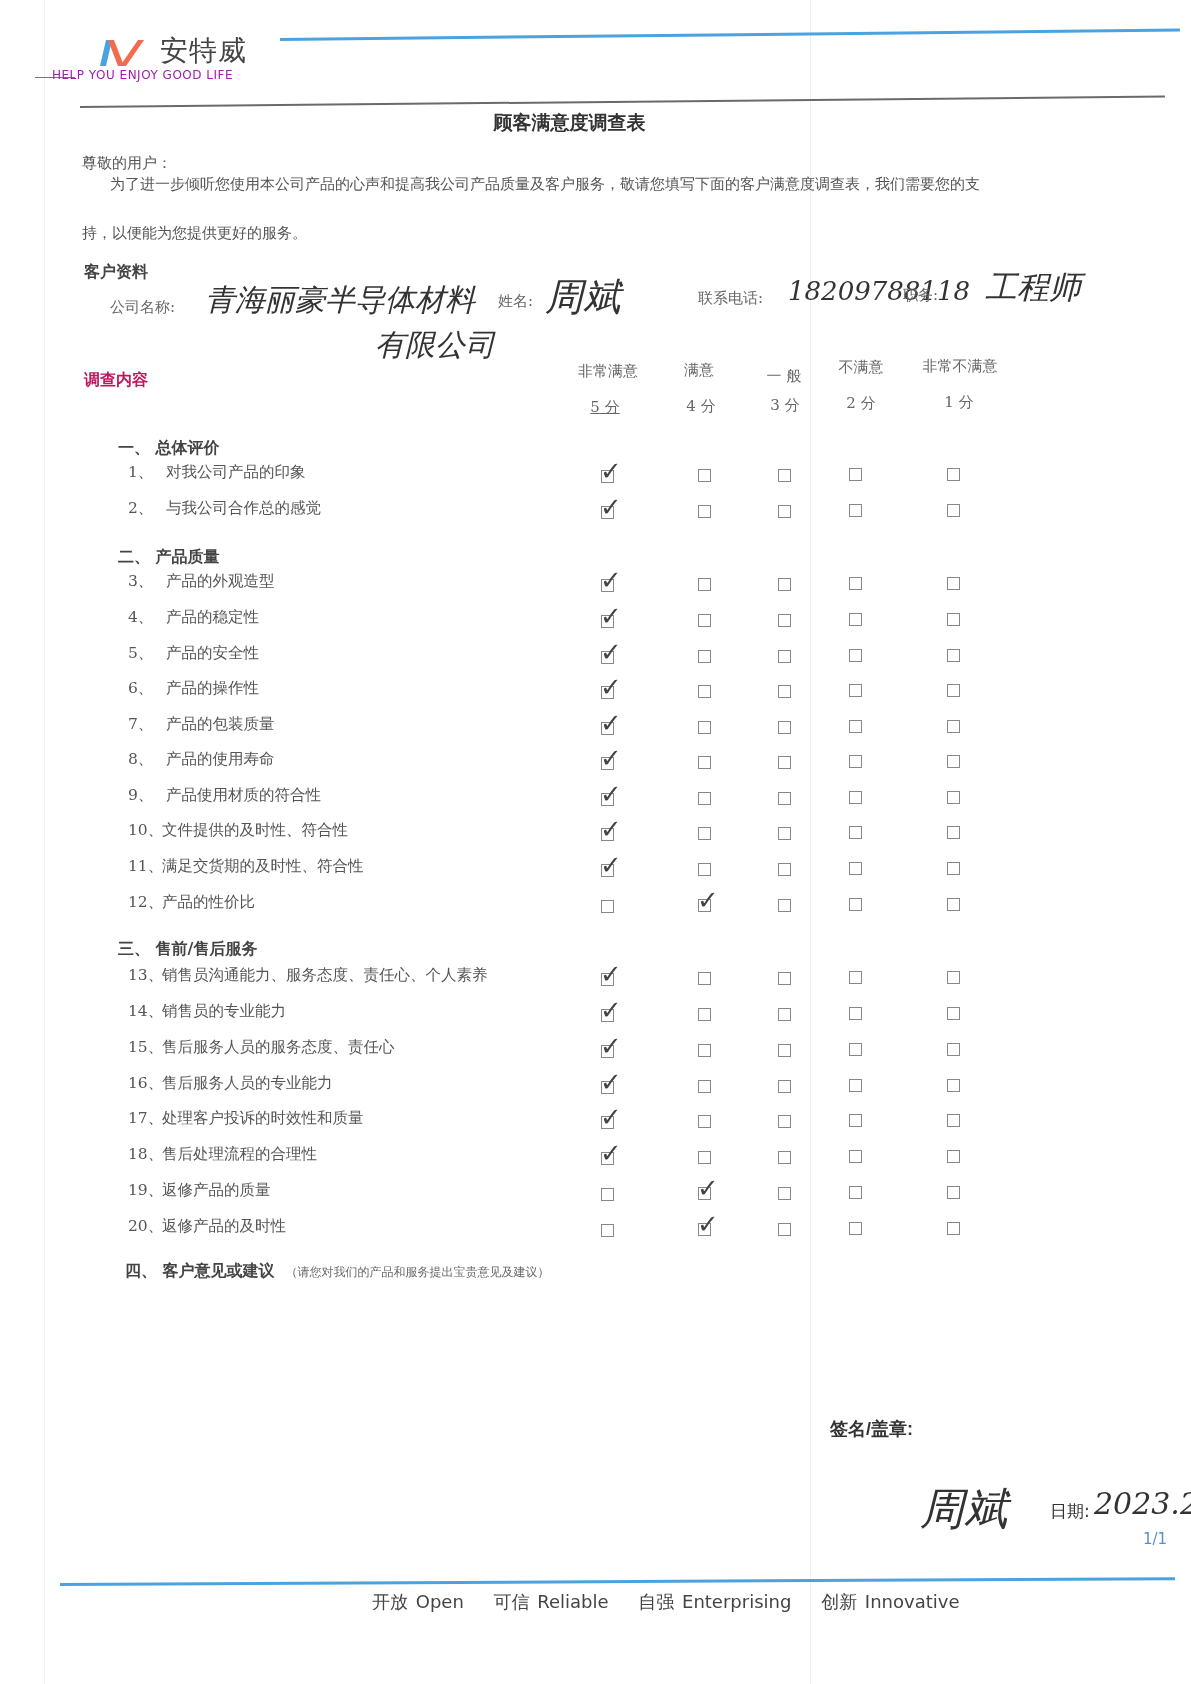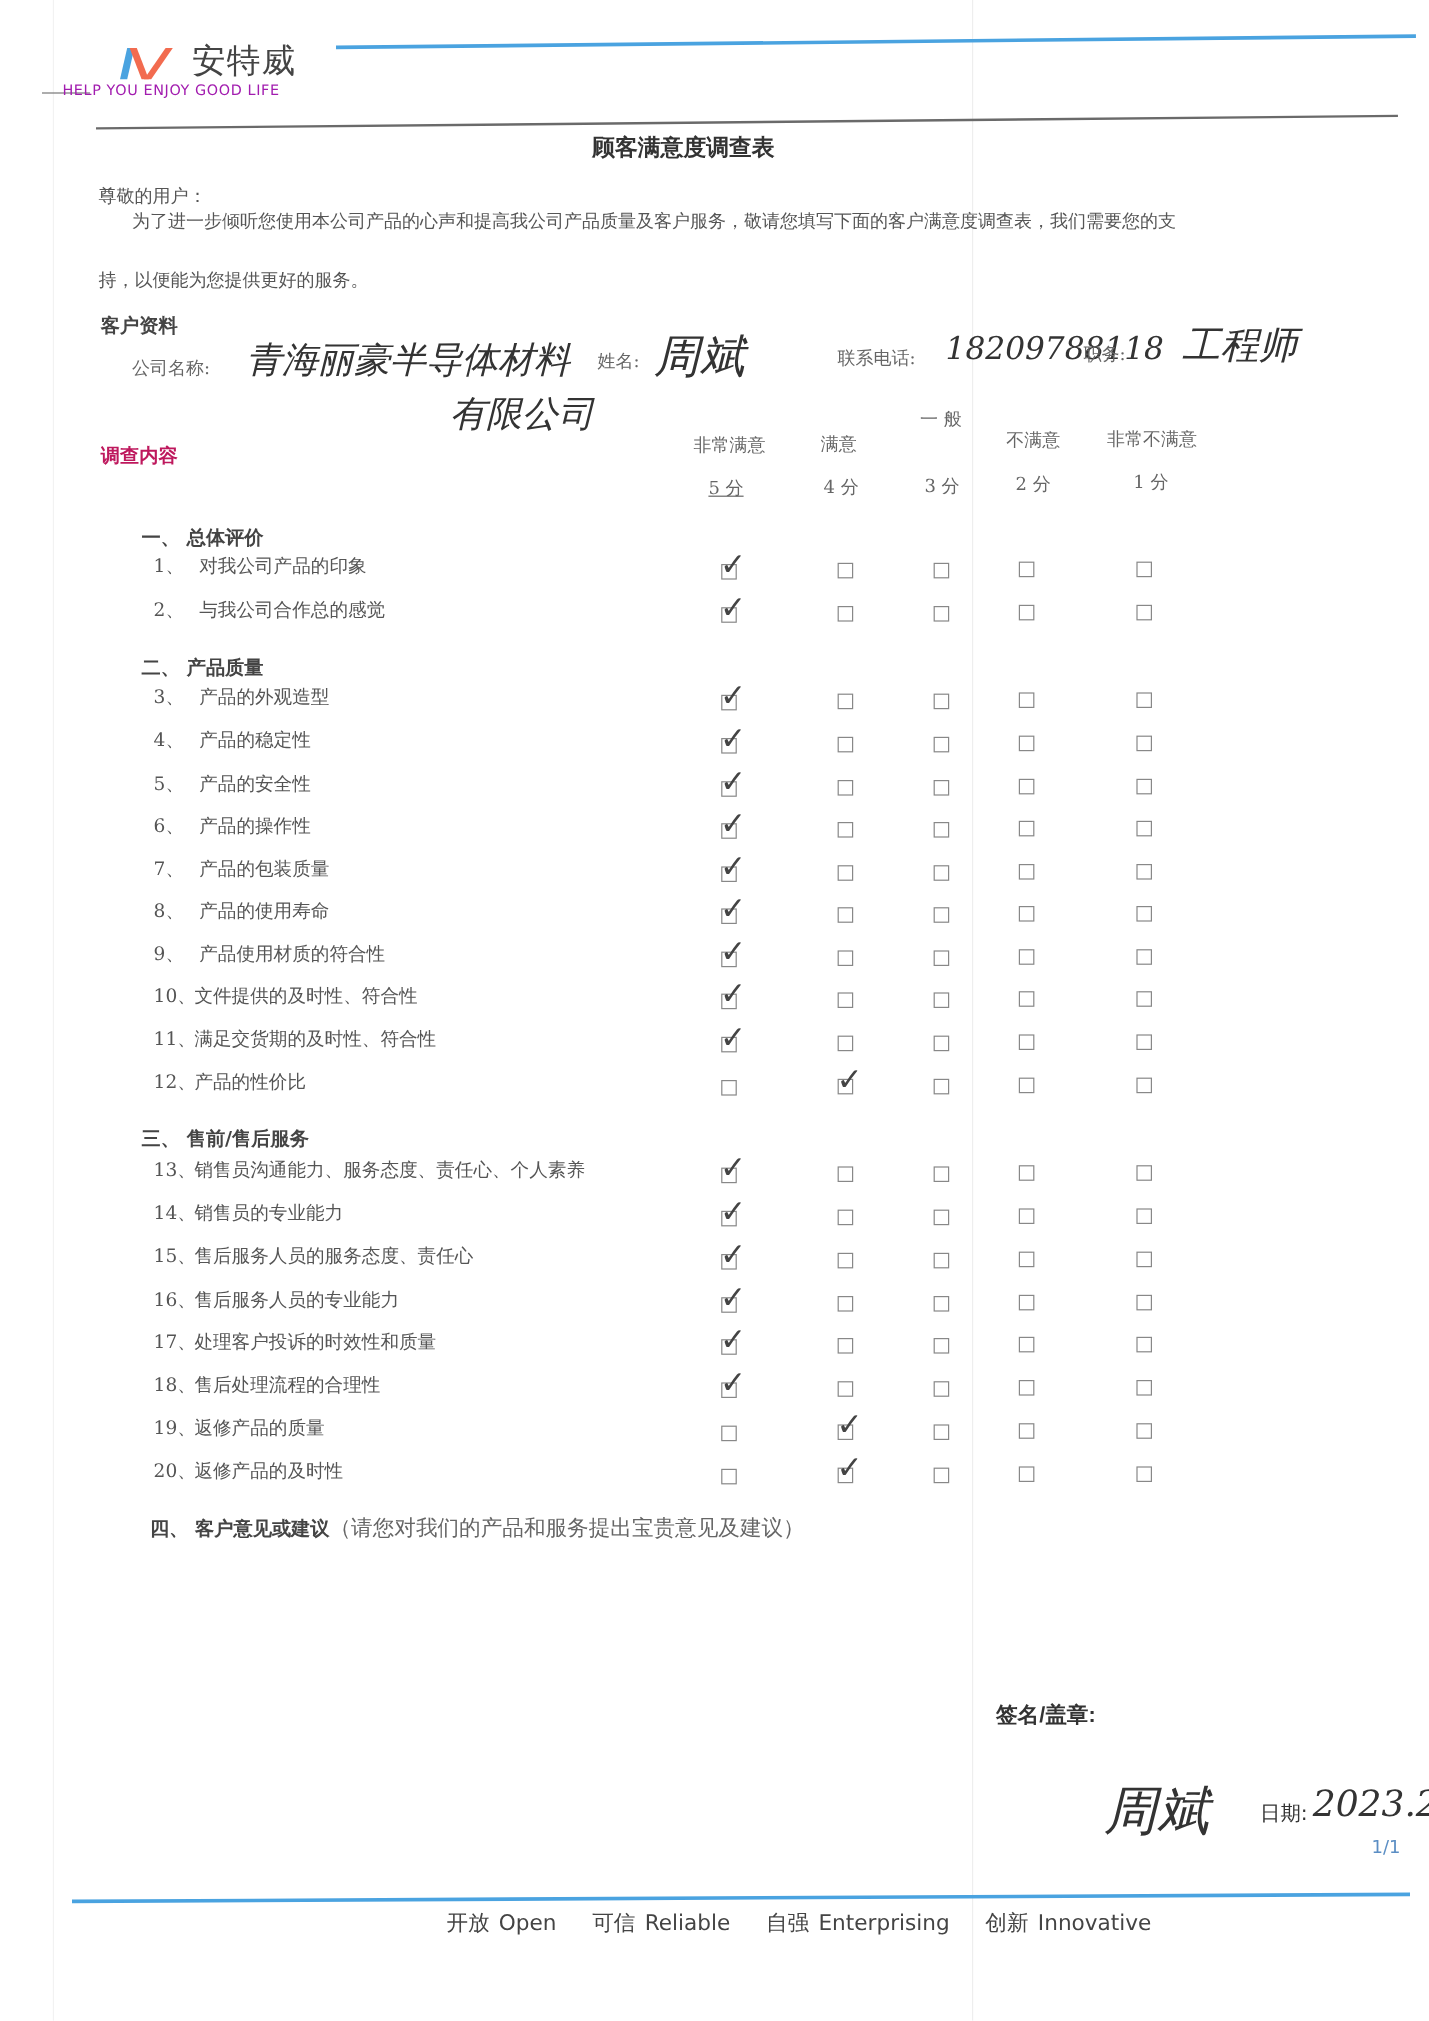--- a/index.html
+++ b/index.html
@@ -66,34 +66,34 @@
 <div class="abs lbl" style="left:498px;top:292px;">姓名:</div>
 <div class="abs hand" style="left:545px;top:272px;font-size:38px;">周斌</div>
 <div class="abs lbl" style="left:698px;top:289px;">联系电话:</div>
 <div class="abs hand" style="left:788px;top:276px;font-size:26px;">18209788118</div>
 <div class="abs lbl" style="left:888px;top:286px;margin-left:15px;">职务:</div>
 <div class="abs hand" style="left:985px;top:266px;font-size:32px;">工程师</div>
 
 <div class="abs survey-head">调查内容</div>
 <div class="abs col-h" style="left:553px;top:362px;">非常满意</div>
 <div class="abs col-h" style="left:644px;top:361px;">满意</div>
-<div class="abs col-h" style="left:729px;top:340px;">一 般</div>
+<div class="abs col-h" style="left:729px;top:367px;">一 般</div>
 <div class="abs col-h" style="left:806px;top:358px;">不满意</div>
 <div class="abs col-h" style="left:905px;top:357px;">非常不满意</div>
 <div class="abs col-s" style="left:550px;top:398px;text-decoration:underline;">5 分</div>
 <div class="abs col-s" style="left:646px;top:397px;">4 分</div>
 <div class="abs col-s" style="left:730px;top:396px;">3 分</div>
 <div class="abs col-s" style="left:806px;top:394px;">2 分</div>
 <div class="abs col-s" style="left:904px;top:393px;">1 分</div>
 
 <div class="abs sec-title" style="top:438px;">一、  总体评价</div>
 <div class="abs sec-title" style="top:547px;">二、  产品质量</div>
 <div class="abs sec-title" style="top:939px;">三、  售前/售后服务</div>
 <div class="abs sec-title" style="left:125px;top:1261px;">
-  <span>四、  客户意见或建议</span><span style="font-weight:normal;font-family:'DejaVu Serif',serif;color:#666;font-size:18px;">（请您对我们的产品和服务提出宝贵意见及建议）</span>
+  <span>四、  客户意见或建议</span><span style="font-weight:normal;font-family:'DejaVu Serif',serif;color:#666;font-size:12px;margin-left:11px;">（请您对我们的产品和服务提出宝贵意见及建议）</span>
 </div>
 
 <div id="rows">
     <div class="abs row-label" style="top: 462px;"><span style="display: inline-block; width: 38px;">1、</span><span>对我公司产品的印象</span></div>
     <div class="abs cb" style="left: 601px; top: 470px;"></div>
     <div class="abs check" style="left: 600px; top: 458px;">✓</div>
     <div class="abs cb" style="left: 698px; top: 469px;"></div>
     <div class="abs cb" style="left: 778px; top: 469px;"></div>
     <div class="abs cb" style="left: 849px; top: 468px;"></div>
     <div class="abs cb" style="left: 947px; top: 468px;"></div>

